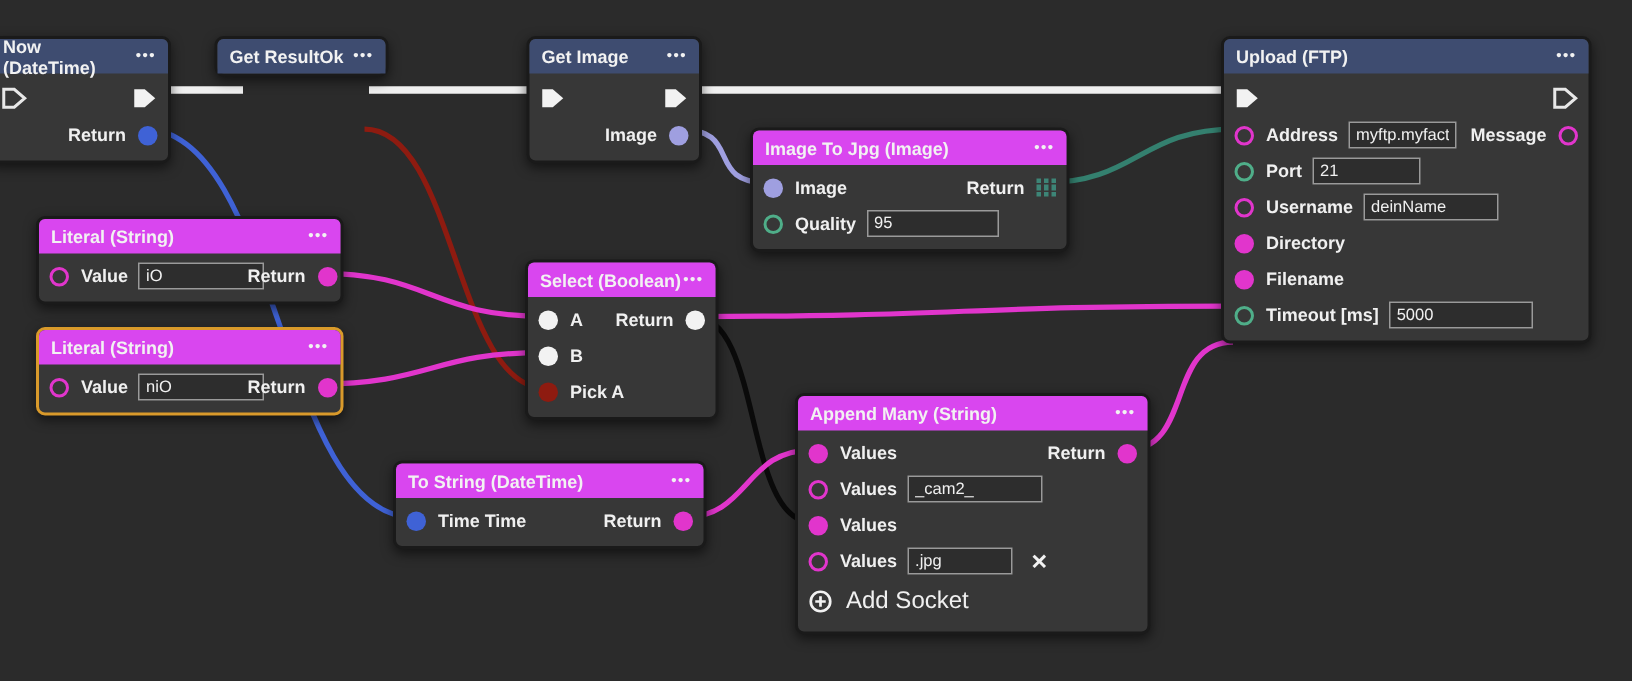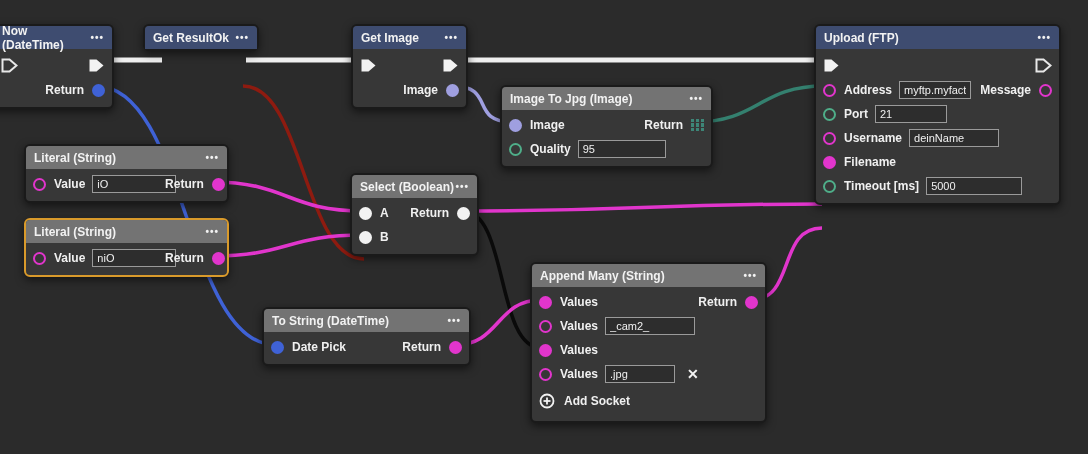--- a/index.html
+++ b/index.html
@@ -5,39 +5,39 @@
   html,body{margin:0;padding:0;background:#2b2b2b;}
   #canvas{position:relative;width:1088px;height:454px;overflow:hidden;
     font-family:"Liberation Sans",sans-serif;background:#2b2b2b;}
   #wires{position:absolute;left:0;top:0;z-index:1;}
   .node{position:absolute;z-index:2;background:#373737;border:2px solid #1a1a1a;
     border-radius:6px;box-shadow:0 3px 8px rgba(0,0,0,.55);color:#f0f0f0;}
   .node.selected{border-color:#d99a2b;}
   .hdr{height:23px;display:flex;align-items:center;justify-content:space-between;
     padding:0 8px;border-radius:4px 4px 0 0;font-size:12px;font-weight:bold;color:#f2f2f2;}
   .hdr.blue{background:#3e4c70;}
-  .hdr.green{background:#737373;}
+  .hdr.green{background:#d946ef;}
   .dots{font-size:10px;font-weight:bold;letter-spacing:1px;cursor:pointer;line-height:1;}
   .body{padding:3px 0 5px 0;}
   .row{height:24px;display:flex;align-items:center;justify-content:space-between;padding:0 7px;}
   .row.exec{height:26px;}
   .row.action{height:30px;justify-content:flex-start;}
   .grp{display:flex;align-items:center;min-width:0;}
   .lbl{font-size:12px;font-weight:600;color:#f0f0f0;white-space:nowrap;}
   .grp.in .lbl{margin-left:8px;}
   .grp.out .lbl{margin-right:8px;}
   .sock{width:13px;height:13px;border-radius:50%;flex:none;box-sizing:border-box;}
   .sock.grid{border-radius:0;display:grid;grid-template-columns:repeat(3,1fr);
     grid-template-rows:repeat(3,1fr);gap:1.5px;}
   .sock.grid div{width:100%;height:100%;}
   .field{background:#2d2d2d;border:1px solid #9a9a9a;color:#f0f0f0;height:16px;
     font-size:11px;font-family:"Liberation Sans",sans-serif;padding:0 4px;margin-left:7px;
     flex:none;overflow:hidden;}
   .xicon{color:#f2f2f2;font-size:14px;font-weight:bold;margin-left:12px;cursor:pointer;}
-  .plus-lbl{font-size:12px;font-weight:bold;margin-left:9px;}
+  .plus-lbl{font-size:16px;font-weight:normal;margin-left:9px;}
   svg.exec-pin{flex:none;display:block;}
 </style>
 </head>
 <body>
 
 <div id="canvas">
   <svg id="wires" width="1088" height="454">
       <path d="M 98 60 L 162 60" fill="none" stroke="#efefef" stroke-width="5"></path>
       <path d="M 246 60 L 370 60" fill="none" stroke="#efefef" stroke-width="5"></path>
       <path d="M 455 60 L 832 60" fill="none" stroke="#efefef" stroke-width="5"></path>
@@ -189,20 +189,27 @@
           <span class="grp in">
             <div class="sock" style="border: 2.5px solid rgb(225, 53, 204);"></div>
             <span class="lbl">Username</span>
             <input class="field" value="deinName" style="width: 80px;">
           </span>
           <span class="grp out"></span>
         </div>
         <div class="row">
           <span class="grp in">
             <div class="sock" style="background: rgb(225, 53, 204);"></div>
+            <span class="lbl">Directory</span>
+          </span>
+          <span class="grp out"></span>
+        </div>
+        <div class="row">
+          <span class="grp in">
+            <div class="sock" style="background: rgb(225, 53, 204);"></div>
             <span class="lbl">Filename</span>
           </span>
           <span class="grp out"></span>
         </div>
         <div class="row">
           <span class="grp in">
             <div class="sock" style="border: 2.5px solid rgb(79, 174, 137);"></div>
             <span class="lbl">Timeout [ms]</span>
             <input class="field" value="5000" style="width: 86px;">
           </span>
@@ -264,32 +271,39 @@
             <div class="sock" style="background: rgb(242, 242, 242);"></div>
           </span>
         </div>
         <div class="row">
           <span class="grp in">
             <div class="sock" style="background: rgb(242, 242, 242);"></div>
             <span class="lbl">B</span>
           </span>
           <span class="grp out"></span>
         </div>
+        <div class="row">
+          <span class="grp in">
+            <div class="sock" style="background: rgb(142, 27, 16);"></div>
+            <span class="lbl">Pick A</span>
+          </span>
+          <span class="grp out"></span>
+        </div>
       </div>
     </div>
     <div class="node" style="left: 262px; top: 307px; width: 205px;">
       <div class="hdr green">
         <span>To String (DateTime)</span>
         <span class="dots">•••</span>
       </div>
       <div class="body">
         <div class="row">
           <span class="grp in">
             <div class="sock" style="background: rgb(63, 98, 214);"></div>
-            <span class="lbl">Date Pick</span>
+            <span class="lbl">Time Time</span>
           </span>
           <span class="grp out">
             <span class="lbl">Return</span>
             <div class="sock" style="background: rgb(225, 53, 204);"></div>
           </span>
         </div>
       </div>
     </div>
     <div class="node" style="left: 530px; top: 262px; width: 233px;">
       <div class="hdr green">

